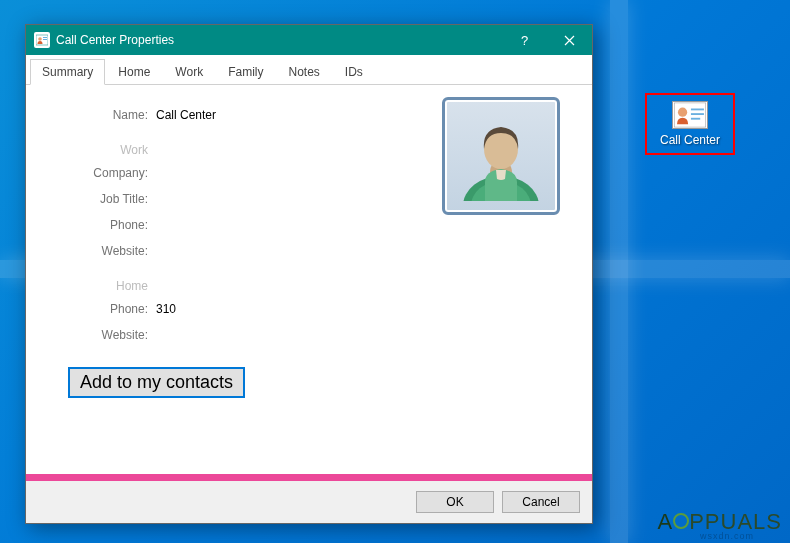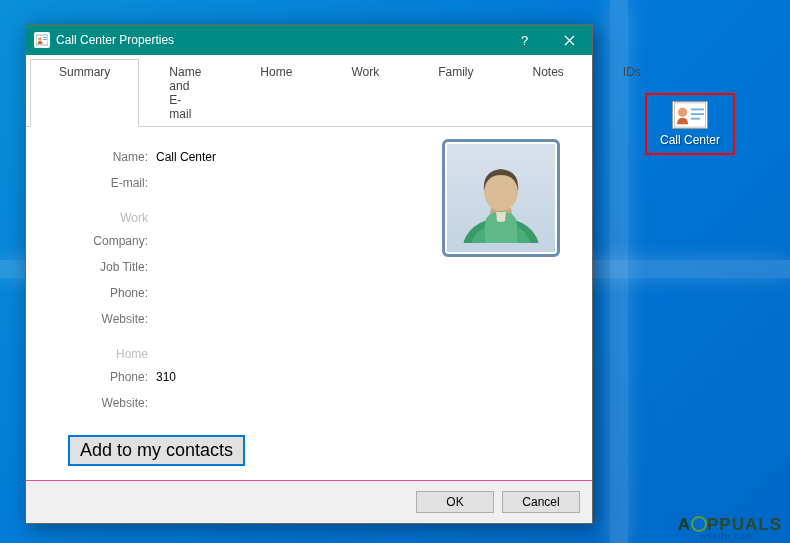--- a/index.html
+++ b/index.html
@@ -94,21 +94,21 @@
       font-size: 13px;
       cursor: pointer;
     }
     .tabs {
       display: flex;
       border-bottom: 1px solid #d0d0d0;
       padding: 4px 4px 0 4px;
       background: #fff;
     }
     .tab {
-      padding: 5px 28px;
+      padding: 5px 11px;
       font-size: 12px;
       color: #444;
       border: 1px solid transparent;
       border-bottom: none;
       cursor: pointer;
       margin-right: 1px;
     }
     .tab.active {
       border-color: #d0d0d0;
       border-bottom: 1px solid #fff;
@@ -164,40 +164,40 @@
       padding: 3px 10px;
       border: 2px solid #0078d7;
       background: #e1e1e1;
       font-size: 18px;
       cursor: pointer;
       margin-top: 16px;
       margin-left: 12px;
     }
     .dialog-footer {
       background: #f0f0f0;
-      border-top: 1px solid #ec4899;
+      border-top: 7px solid #ec4899;
       padding: 10px 12px;
       display: flex;
       justify-content: flex-end;
       gap: 8px;
     }
     .footer-btn {
       min-width: 78px;
       padding: 3px 12px;
       background: #e1e1e1;
       border: 1px solid #adadad;
       font-size: 12px;
       cursor: pointer;
       text-align: center;
     }
     .watermark {
       position: absolute;
       bottom: 8px; right: 8px;
-      font-size: 17px;
-      font-weight: bold;
+      font-size: 22px;
+      font-weight: normal;
       color: #2a4a2a;
       letter-spacing: 1px;
       pointer-events: none;
     }
     .watermark .g-circle {
       display: inline-block;
       width: 16px; height: 16px;
       border: 2px solid #5a9c3c;
       border-radius: 50%;
       vertical-align: middle;
@@ -247,21 +247,20 @@
       <div class="titlebar-btn">?</div>
       <div class="titlebar-btn close">
         <svg width="11" height="11" viewBox="0 0 11 11">
             <path d="M1 1 L10 10 M10 1 L1 10" stroke="#fff" stroke-width="1.2"></path>
           </svg>
       </div>
     </div>
 
     <div class="tabs">
       <div class="tab active">Summary</div>
-      <div class="tab">Name and E-mail</div>
       <div class="tab">Home</div>
       <div class="tab">Work</div>
       <div class="tab">Family</div>
       <div class="tab">Notes</div>
       <div class="tab">IDs</div>
     </div>
 
     <div class="content">
 
       <div class="avatar-frame">
@@ -273,24 +272,20 @@
           <path d="M28 38 Q26 18 45 16 Q64 18 62 38 Q60 22 45 22 Q30 22 28 38 Z" fill="#5a4a3a"></path>
           <path d="M29 71 Q29 60 45 58 Q61 60 61 71 L61 90 L29 90 Z" fill="#5fb888"></path>
           <path d="M40 59 L50 59 L49 68 Q45 70 41 68 Z" fill="#e8ddc8"></path>
         </svg>
       </div>
 
       <div class="field-row">
         <div class="field-label">Name:</div>
         <div class="field-value">Call Center</div>
       </div>
-      <div class="field-row">
-        <div class="field-label">E-mail:</div>
-        <div class="field-value"></div>
-      </div>
 
       <div class="section-header">Work</div>
       <div class="field-row">
         <div class="field-label">Company:</div>
         <div class="field-value"></div>
       </div>
       <div class="field-row">
         <div class="field-label">Job Title:</div>
         <div class="field-value"></div>
       </div>

